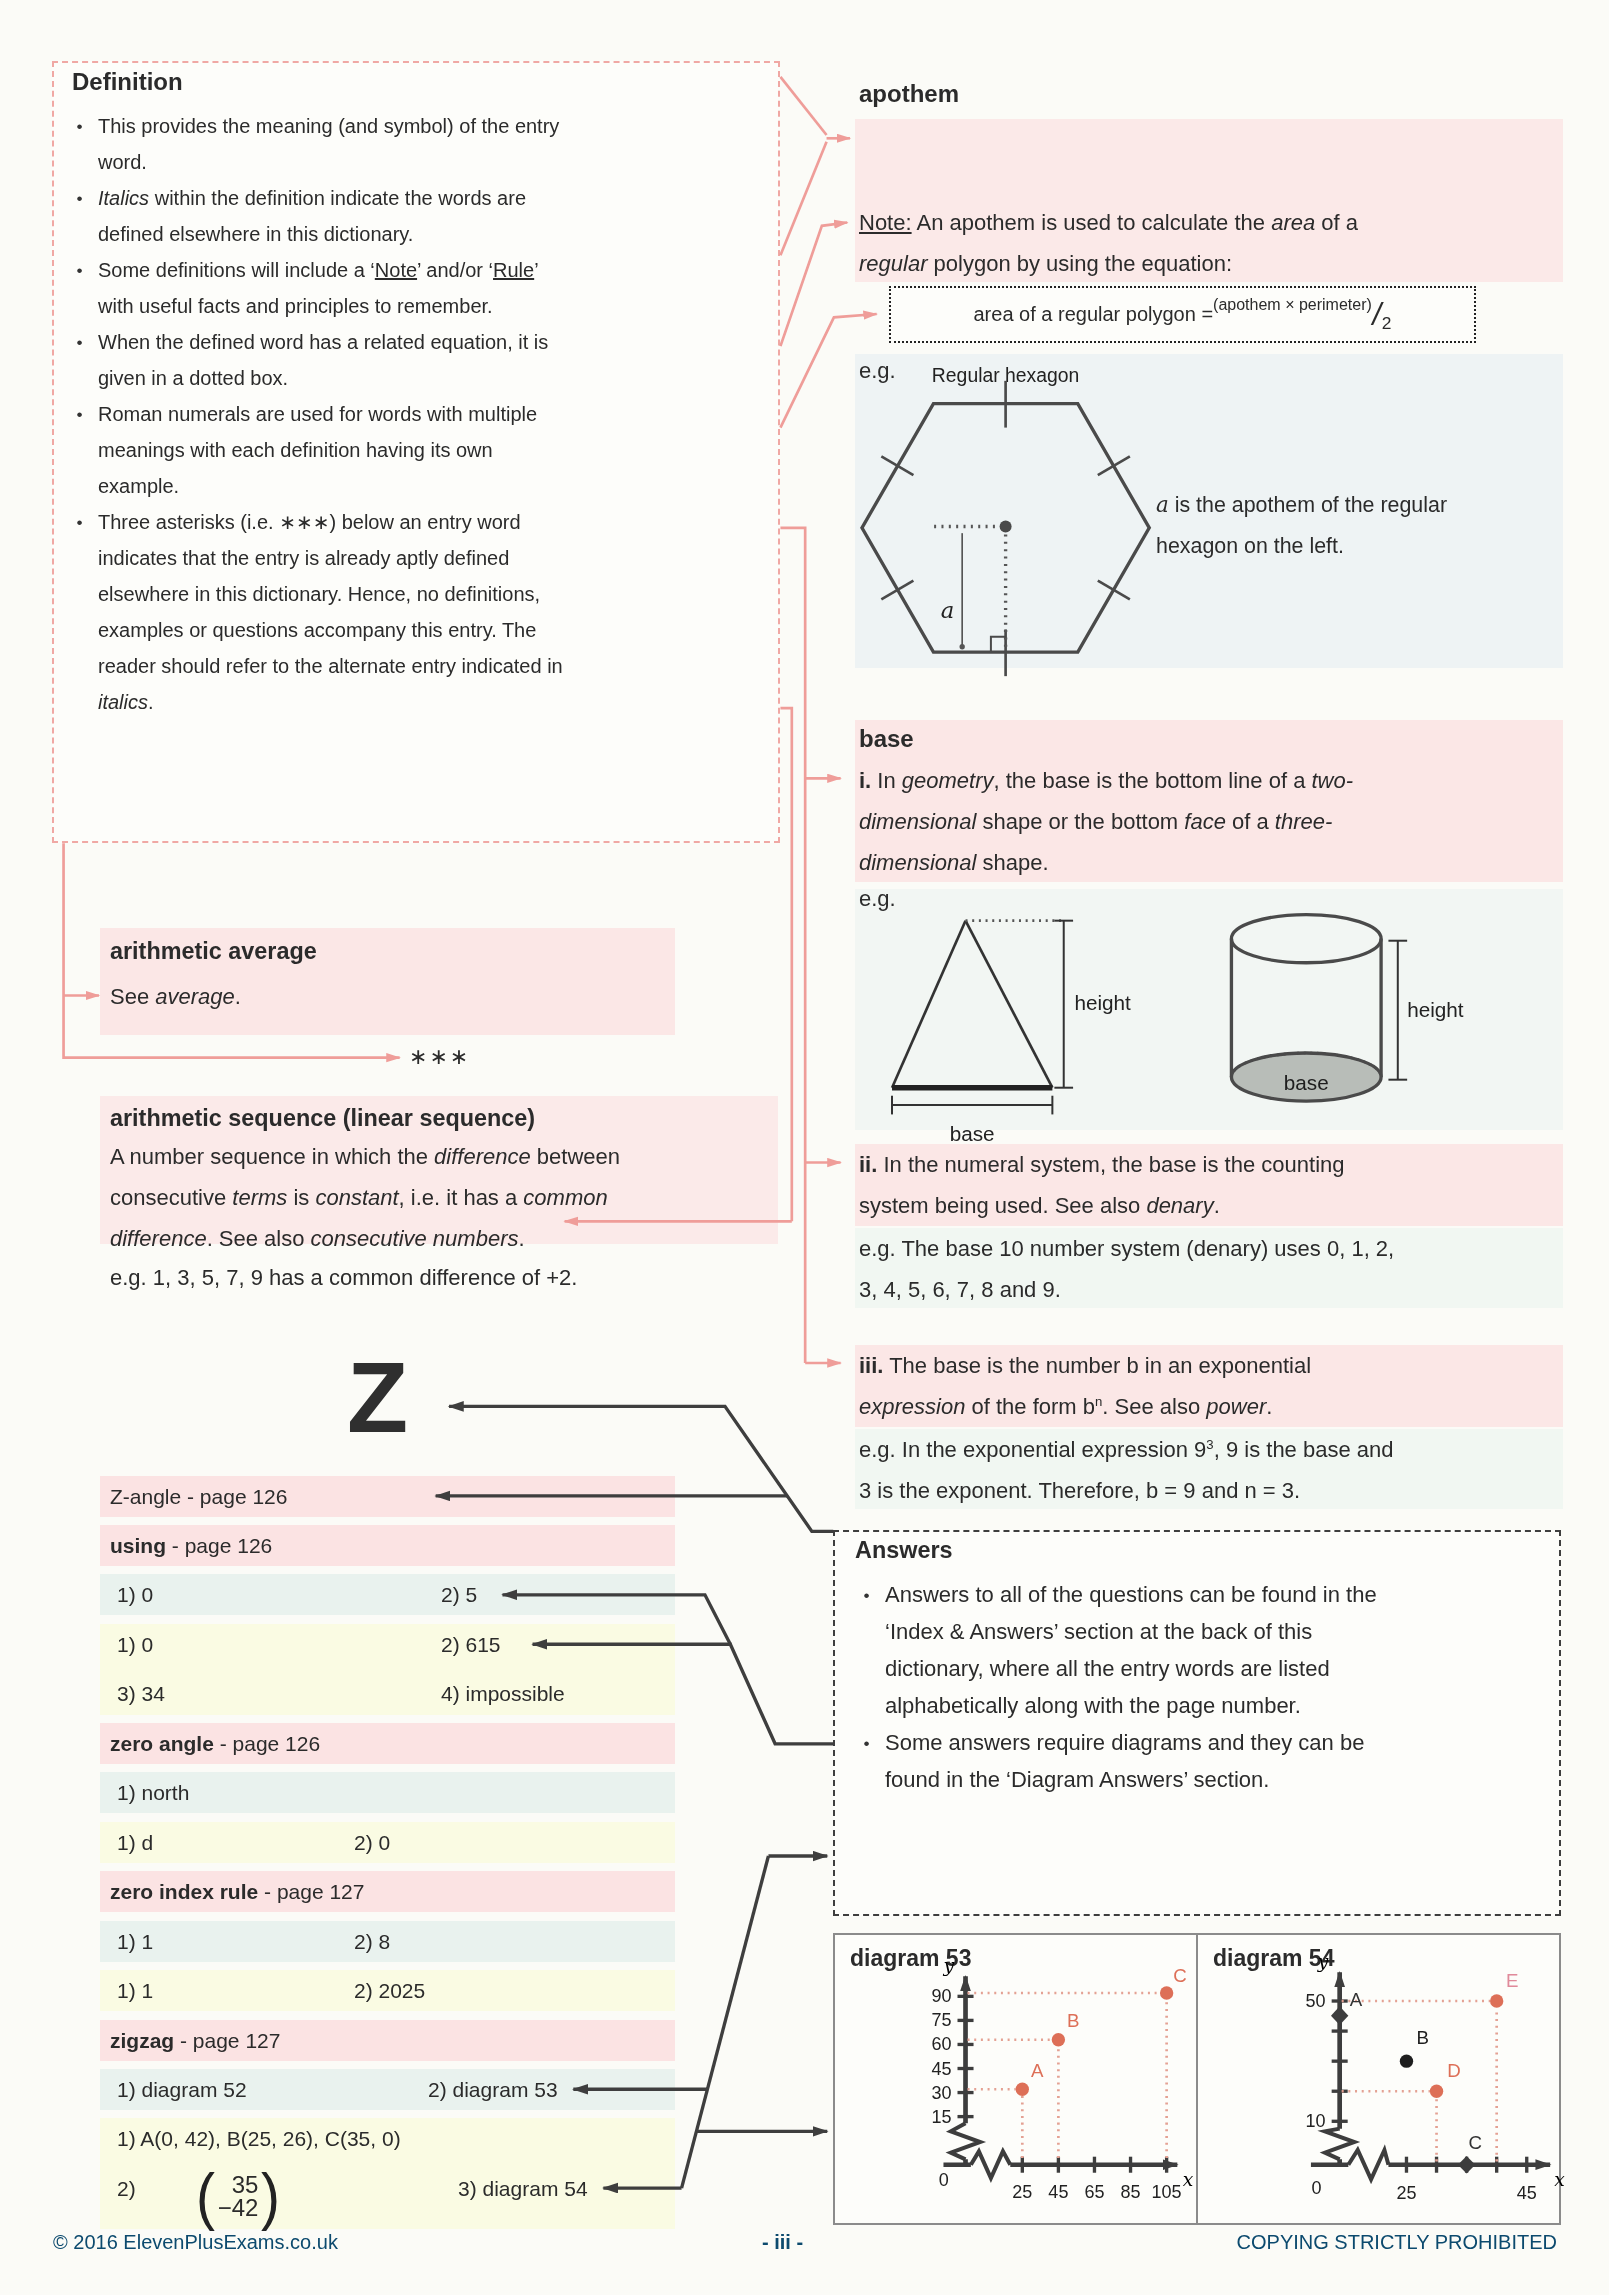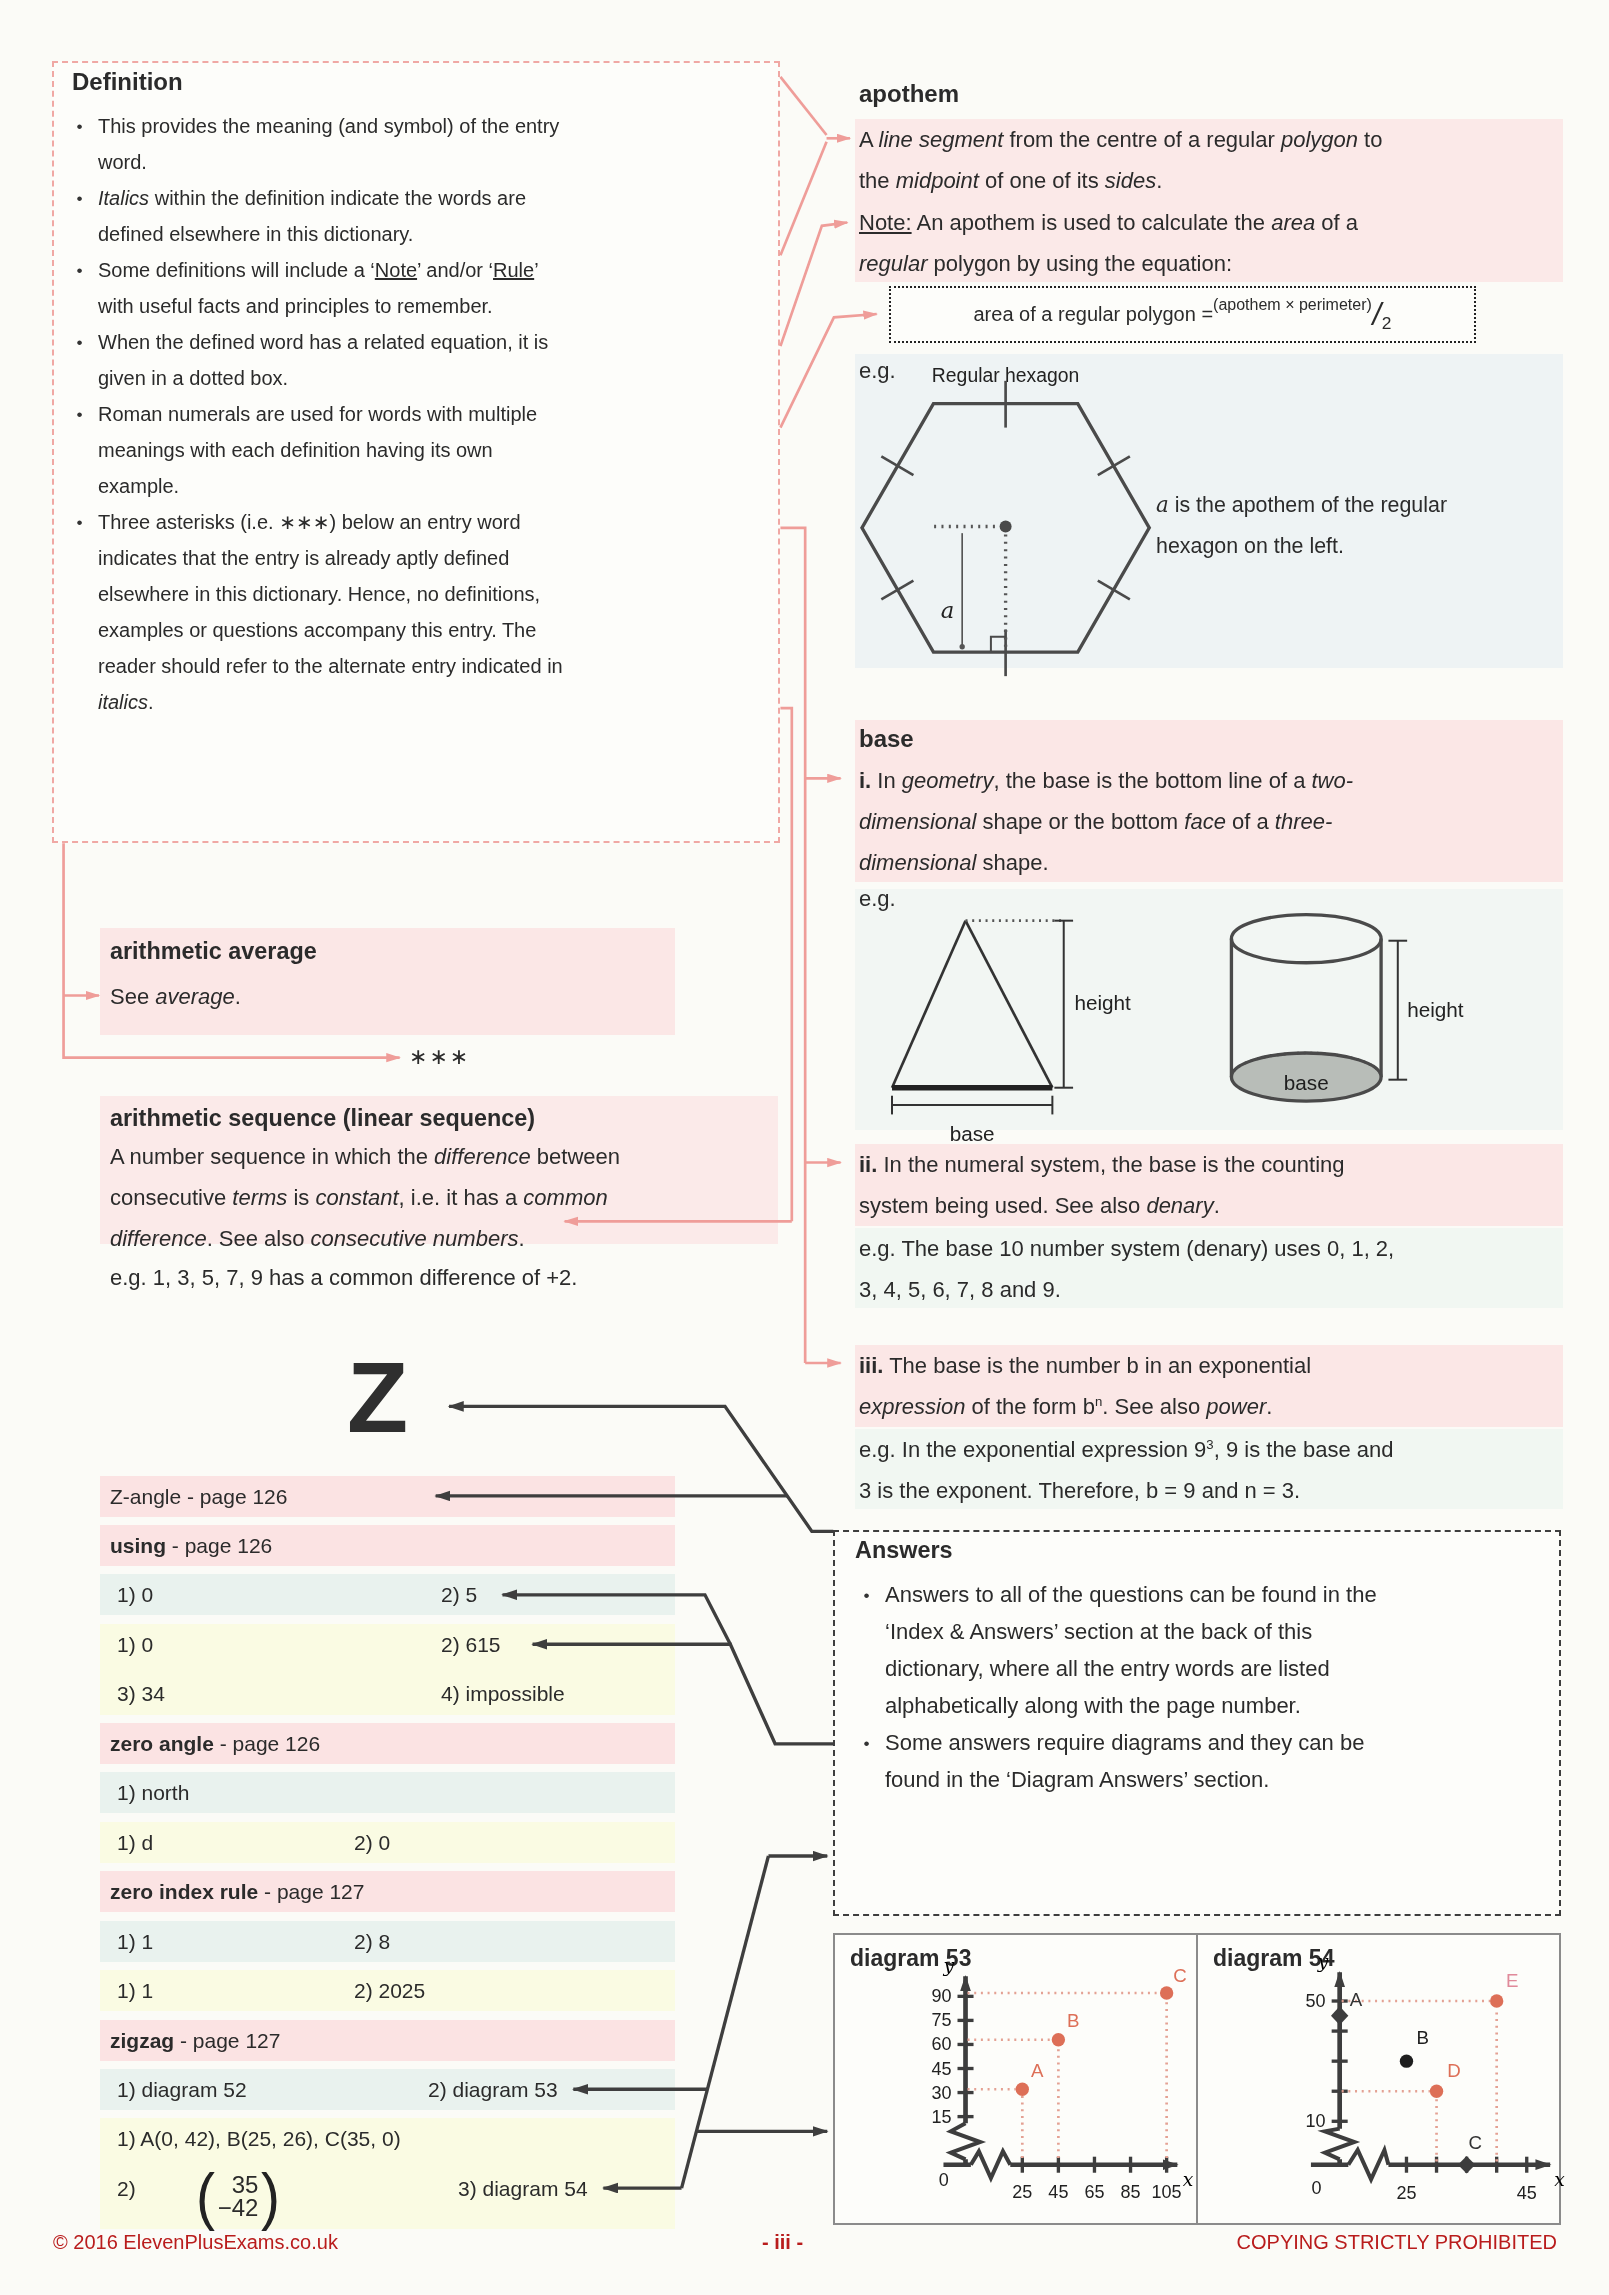--- a/index.html
+++ b/index.html
@@ -32,21 +32,21 @@
   .diagbox{position:absolute;left:833px;top:1933px;width:728px;height:292px;
            border:2px solid #8b8b8b;background:#fdfdfa;box-sizing:border-box;}
   .diagdiv{position:absolute;left:1196px;top:1933px;width:2px;height:292px;background:#8b8b8b;}
   .diag-title{position:absolute;font-size:23px;font-weight:bold;}
   svg.overlay{position:absolute;left:0;top:0;pointer-events:none;}
   .zletter{position:absolute;left:347px;top:1340px;font-size:100px;font-weight:bold;
            letter-spacing:-2.7px;color:#2f2f2f;}
   .vec{position:absolute;left:196px;top:2163px;display:flex;align-items:center;}
   .vec .paren{font-size:57px;font-weight:300;transform:scaleY(1.12);color:#222;}
   .vec .col{display:flex;flex-direction:column;align-items:flex-end;font-size:24px;line-height:23px;padding:0 2.7px;}
-  .footer{position:absolute;top:2231px;font-size:20px;color:#b91c1c;}
+  .footer{position:absolute;top:2231px;font-size:20px;color:#0c4a6e;}
 </style>
 </head>
 <body>
 
 <div id="page">
 
   <div class="band" style="left:855px;top:119px;width:708px;height:163px;background:#fbe9e8;"></div>
   <div class="band" style="left:855px;top:354px;width:708px;height:314px;background:#eef3f4;"></div>
   <div class="band" style="left:855px;top:720px;width:708px;height:162px;background:#fbe7e6;"></div>
   <div class="band" style="left:855px;top:889px;width:708px;height:241px;background:#f2f6f3;"></div>
@@ -117,21 +117,20 @@
     <span class="paren">(</span>
     <span class="col">
       <span>35</span>
       <span>−42</span>
     </span>
     <span class="paren">)</span>
   </div>
   <div class="t" style="left:458px;top:2174px;">3) diagram 54</div>
 
   <div class="t h" style="left:859px;top:79px;font-size:24px;">apothem</div>
-  <div class="p" style="left:859px;top:119px;width:708px;"><span>A </span><span style="font-style: italic;">line segment</span><span> from the centre of a regular </span><span style="font-style: italic;">polygon</span><span> to</span><br><span>the </span><span style="font-style: italic;">midpoint</span><span> of one of its </span><span style="font-style: italic;">sides</span><span>.</span></div>
   <div class="p" style="left:859px;top:202px;width:708px;"><span style="text-decoration: underline;">Note:</span><span> An apothem is used to calculate the </span><span style="font-style: italic;">area</span><span> of a</span><br><span style="font-style: italic;">regular</span><span> polygon by using the equation:</span></div>
   <div class="eqbox">
     <span class="eq-lead">area of a regular polygon = </span>
     <span class="eq-num">(apothem × perimeter)</span>
     <span class="eq-slash">/</span>
     <span class="eq-den">2</span>
   </div>
   <div class="t" style="left:859px;top:356px;font-size:22px;">e.g.</div>
   <div class="p" style="left:1156px;top:484px;width:401px;font-size:21.4px;"><span class="serif" style="font-style: italic;">a</span><span> is the apothem of the regular</span><br><span>hexagon on the left.</span></div>
 

